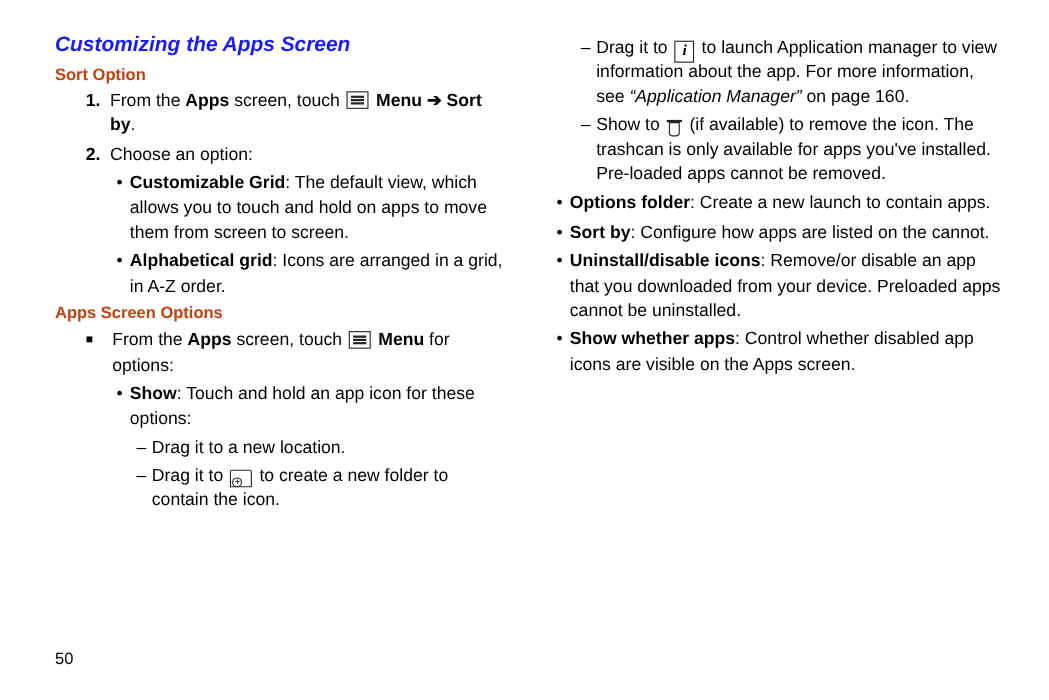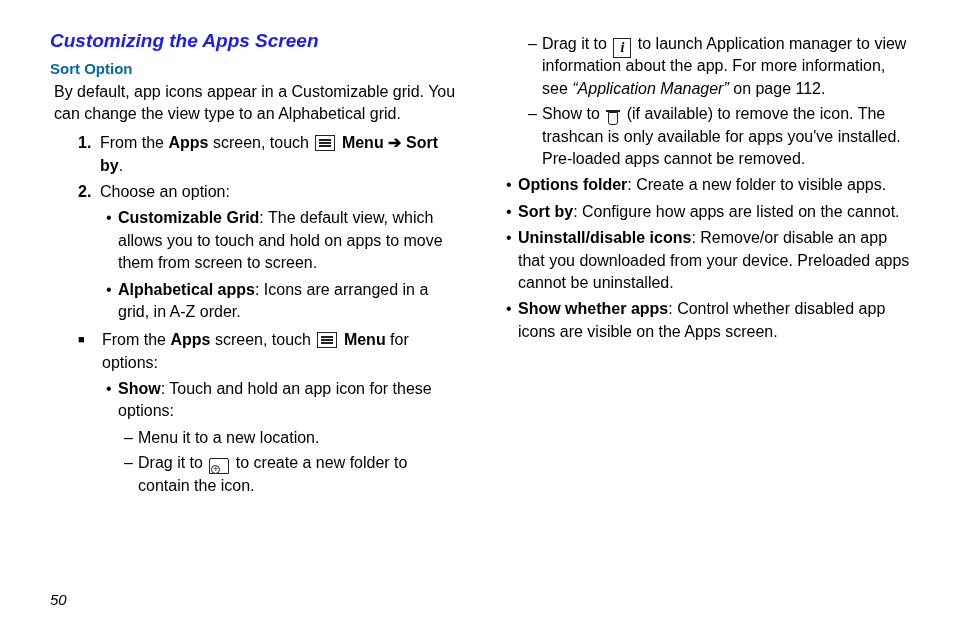--- a/index.html
+++ b/index.html
@@ -26,21 +26,21 @@
   }
   .col.right { padding-left: 24px; padding-right: 0; }
   h2.section {
     color: #1a1aff;
     font-style: italic;
     font-weight: bold;
     font-size: 19px;
     margin: 0 0 8px 0;
   }
   h3.subsection {
-    color: #0369a1;
+    color: #c2410c;
     font-weight: bold;
     font-size: 15px;
     margin: 4px 0 4px 0;
   }
   p.intro {
     margin: 4px 0 8px 4px;
     line-height: 1.35;
   }
   .numitem {
     display: flex;
@@ -152,101 +152,100 @@
     background: #222;
   }
   .b { font-weight: bold; }
   .i { font-style: italic; }
   .arrow { font-weight: bold; }
   .pagenum {
     position: absolute;
     left: 50px;
     bottom: 28px;
     font-size: 15px;
-    font-style: italic;
   }
   .wrap { position: relative; width: 954px; height: 636px; }
   .txt { flex: 1; }
 </style>
 </head>
 <body>
 <div class="wrap">
 
 <div class="page">
   <div class="col">
     <h2 class="section">Customizing the Apps Screen</h2>
     <h3 class="subsection">Sort Option</h3>
-    <p class="intro">By default, app icons appear in a Customizable grid. You can change the view type to an Alphabetical grid.</p>
 
     <div class="numitem">
       <span class="num">1.</span>
       <span class="txt">
         <span>From the </span><span class="b">Apps</span><span> screen, touch </span><span class="icon menu"></span> <span class="b">Menu</span><span class="arrow"> ➔ </span><span class="b">Sort by</span><span>.</span>
       </span>
     </div>
 
     <div class="numitem">
       <span class="num">2.</span>
       <span class="txt">Choose an option:</span>
     </div>
 
     <div class="bullet">
       <span class="bl">•</span>
       <span class="txt"><span class="b">Customizable Grid</span><span>: The default view, which allows you to touch and hold on apps to move them from screen to screen.</span></span>
     </div>
 
     <div class="bullet">
       <span class="bl">•</span>
-      <span class="txt"><span class="b">Alphabetical apps</span><span>: Icons are arranged in a grid, in A-Z order.</span></span>
-    </div>
-
+      <span class="txt"><span class="b">Alphabetical grid</span><span>: Icons are arranged in a grid, in A-Z order.</span></span>
+    </div>
+
+    <h3 class="subsection">Apps Screen Options</h3>
 
     <div class="square">
       <span class="sq">■</span>
       <span class="txt">
         <span>From the </span><span class="b">Apps</span><span> screen, touch </span><span class="icon menu"></span> <span class="b">Menu</span><span> for options:</span>
       </span>
     </div>
 
     <div class="bullet">
       <span class="bl">•</span>
       <span class="txt"><span class="b">Show</span><span>: Touch and hold an app icon for these options:</span></span>
     </div>
 
     <div class="dash">
       <span class="dsh">–</span>
-      <span class="txt">Menu it to a new location.</span>
+      <span class="txt">Drag it to a new location.</span>
     </div>
 
     <div class="dash">
       <span class="dsh">–</span>
       <span class="txt">
         <span>Drag it to </span><span class="icon folder"></span><span> to create a new folder to contain the icon.</span>
       </span>
     </div>
   </div>
 
   <div class="col right">
     <div class="dashR">
       <span class="dsh">–</span>
       <span class="txt">
-        <span>Drag it to </span><span class="icon info">i</span><span> to launch Application manager to view information about the app. For more information, see </span><span class="i">“Application Manager”</span><span> on page 112.</span>
+        <span>Drag it to </span><span class="icon info">i</span><span> to launch Application manager to view information about the app. For more information, see </span><span class="i">“Application Manager”</span><span> on page 160.</span>
       </span>
     </div>
 
     <div class="dashR">
       <span class="dsh">–</span>
       <span class="txt">
         <span>Show to </span><span class="icon trash"></span><span> (if available) to remove the icon. The trashcan is only available for apps you've installed. Pre-loaded apps cannot be removed.</span>
       </span>
     </div>
 
     <div class="bullet2">
       <span class="bl">•</span>
-      <span class="txt"><span class="b">Options folder</span><span>: Create a new folder to visible apps.</span></span>
+      <span class="txt"><span class="b">Options folder</span><span>: Create a new launch to contain apps.</span></span>
     </div>
 
     <div class="bullet2">
       <span class="bl">•</span>
       <span class="txt"><span class="b">Sort by</span><span>: Configure how apps are listed on the cannot.</span></span>
     </div>
 
     <div class="bullet2">
       <span class="bl">•</span>
       <span class="txt"><span class="b">Uninstall/disable icons</span><span>: Remove/or disable an app that you downloaded from your device. Preloaded apps cannot be uninstalled.</span></span>

